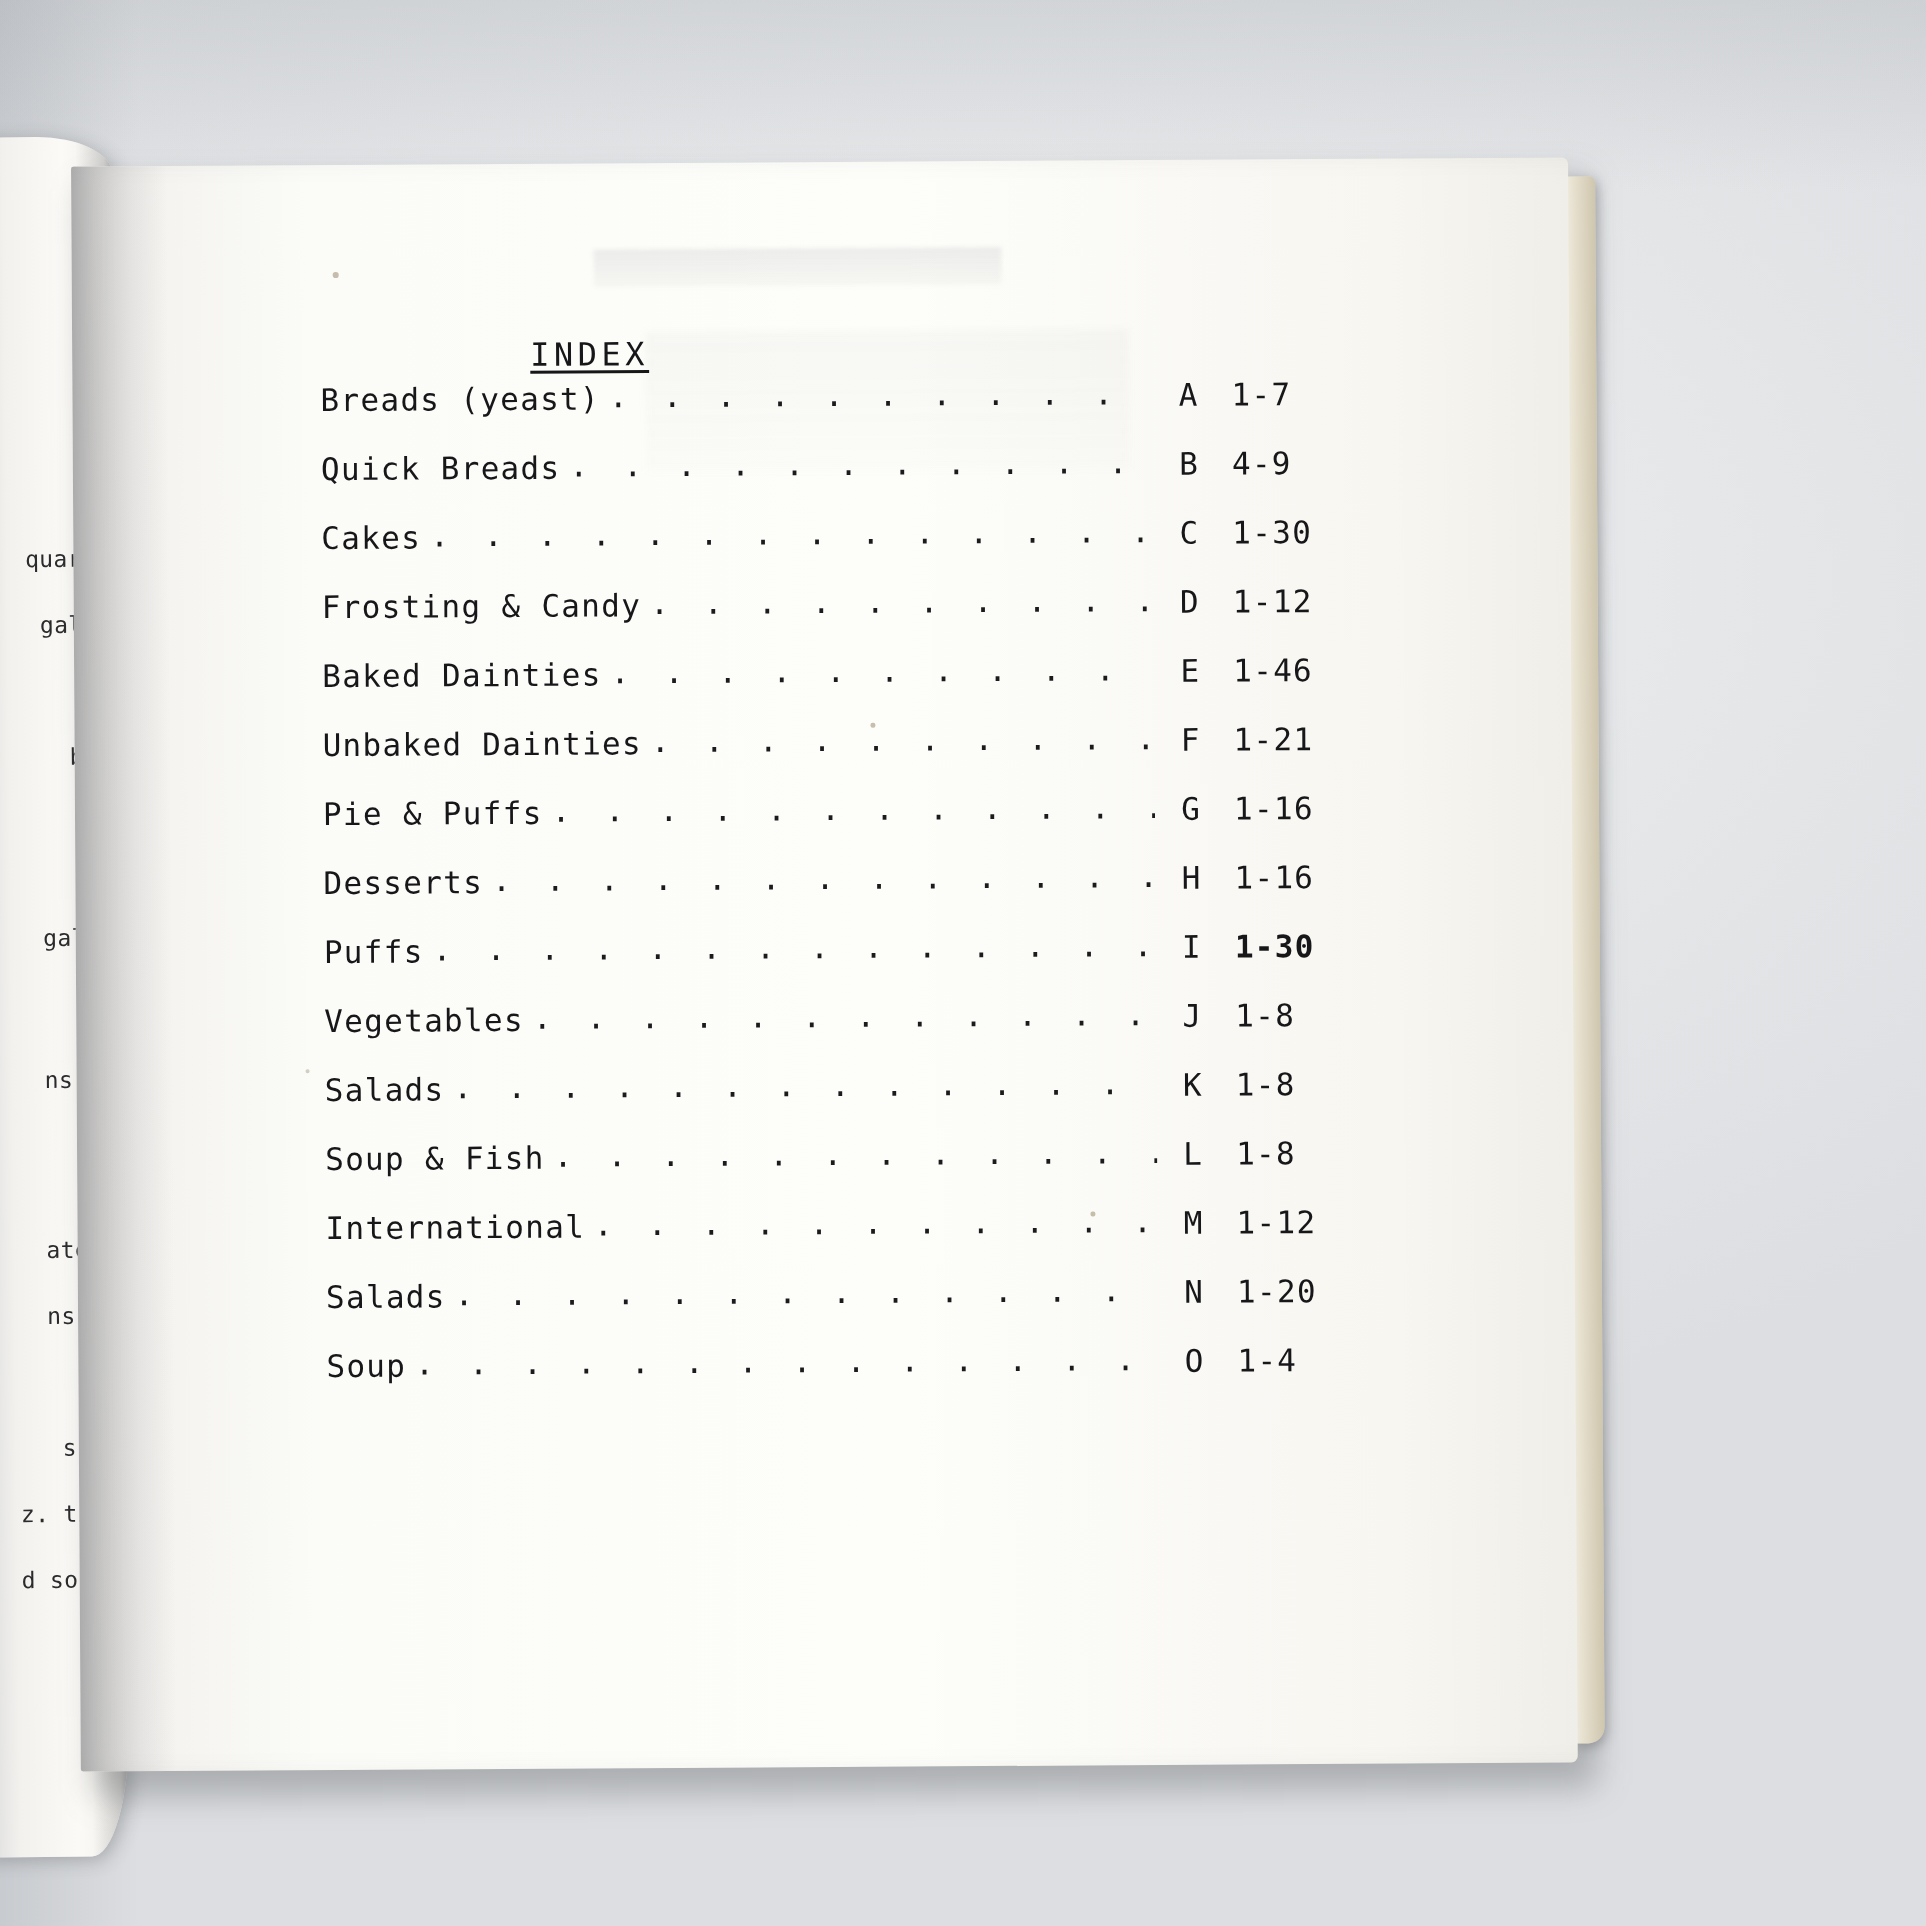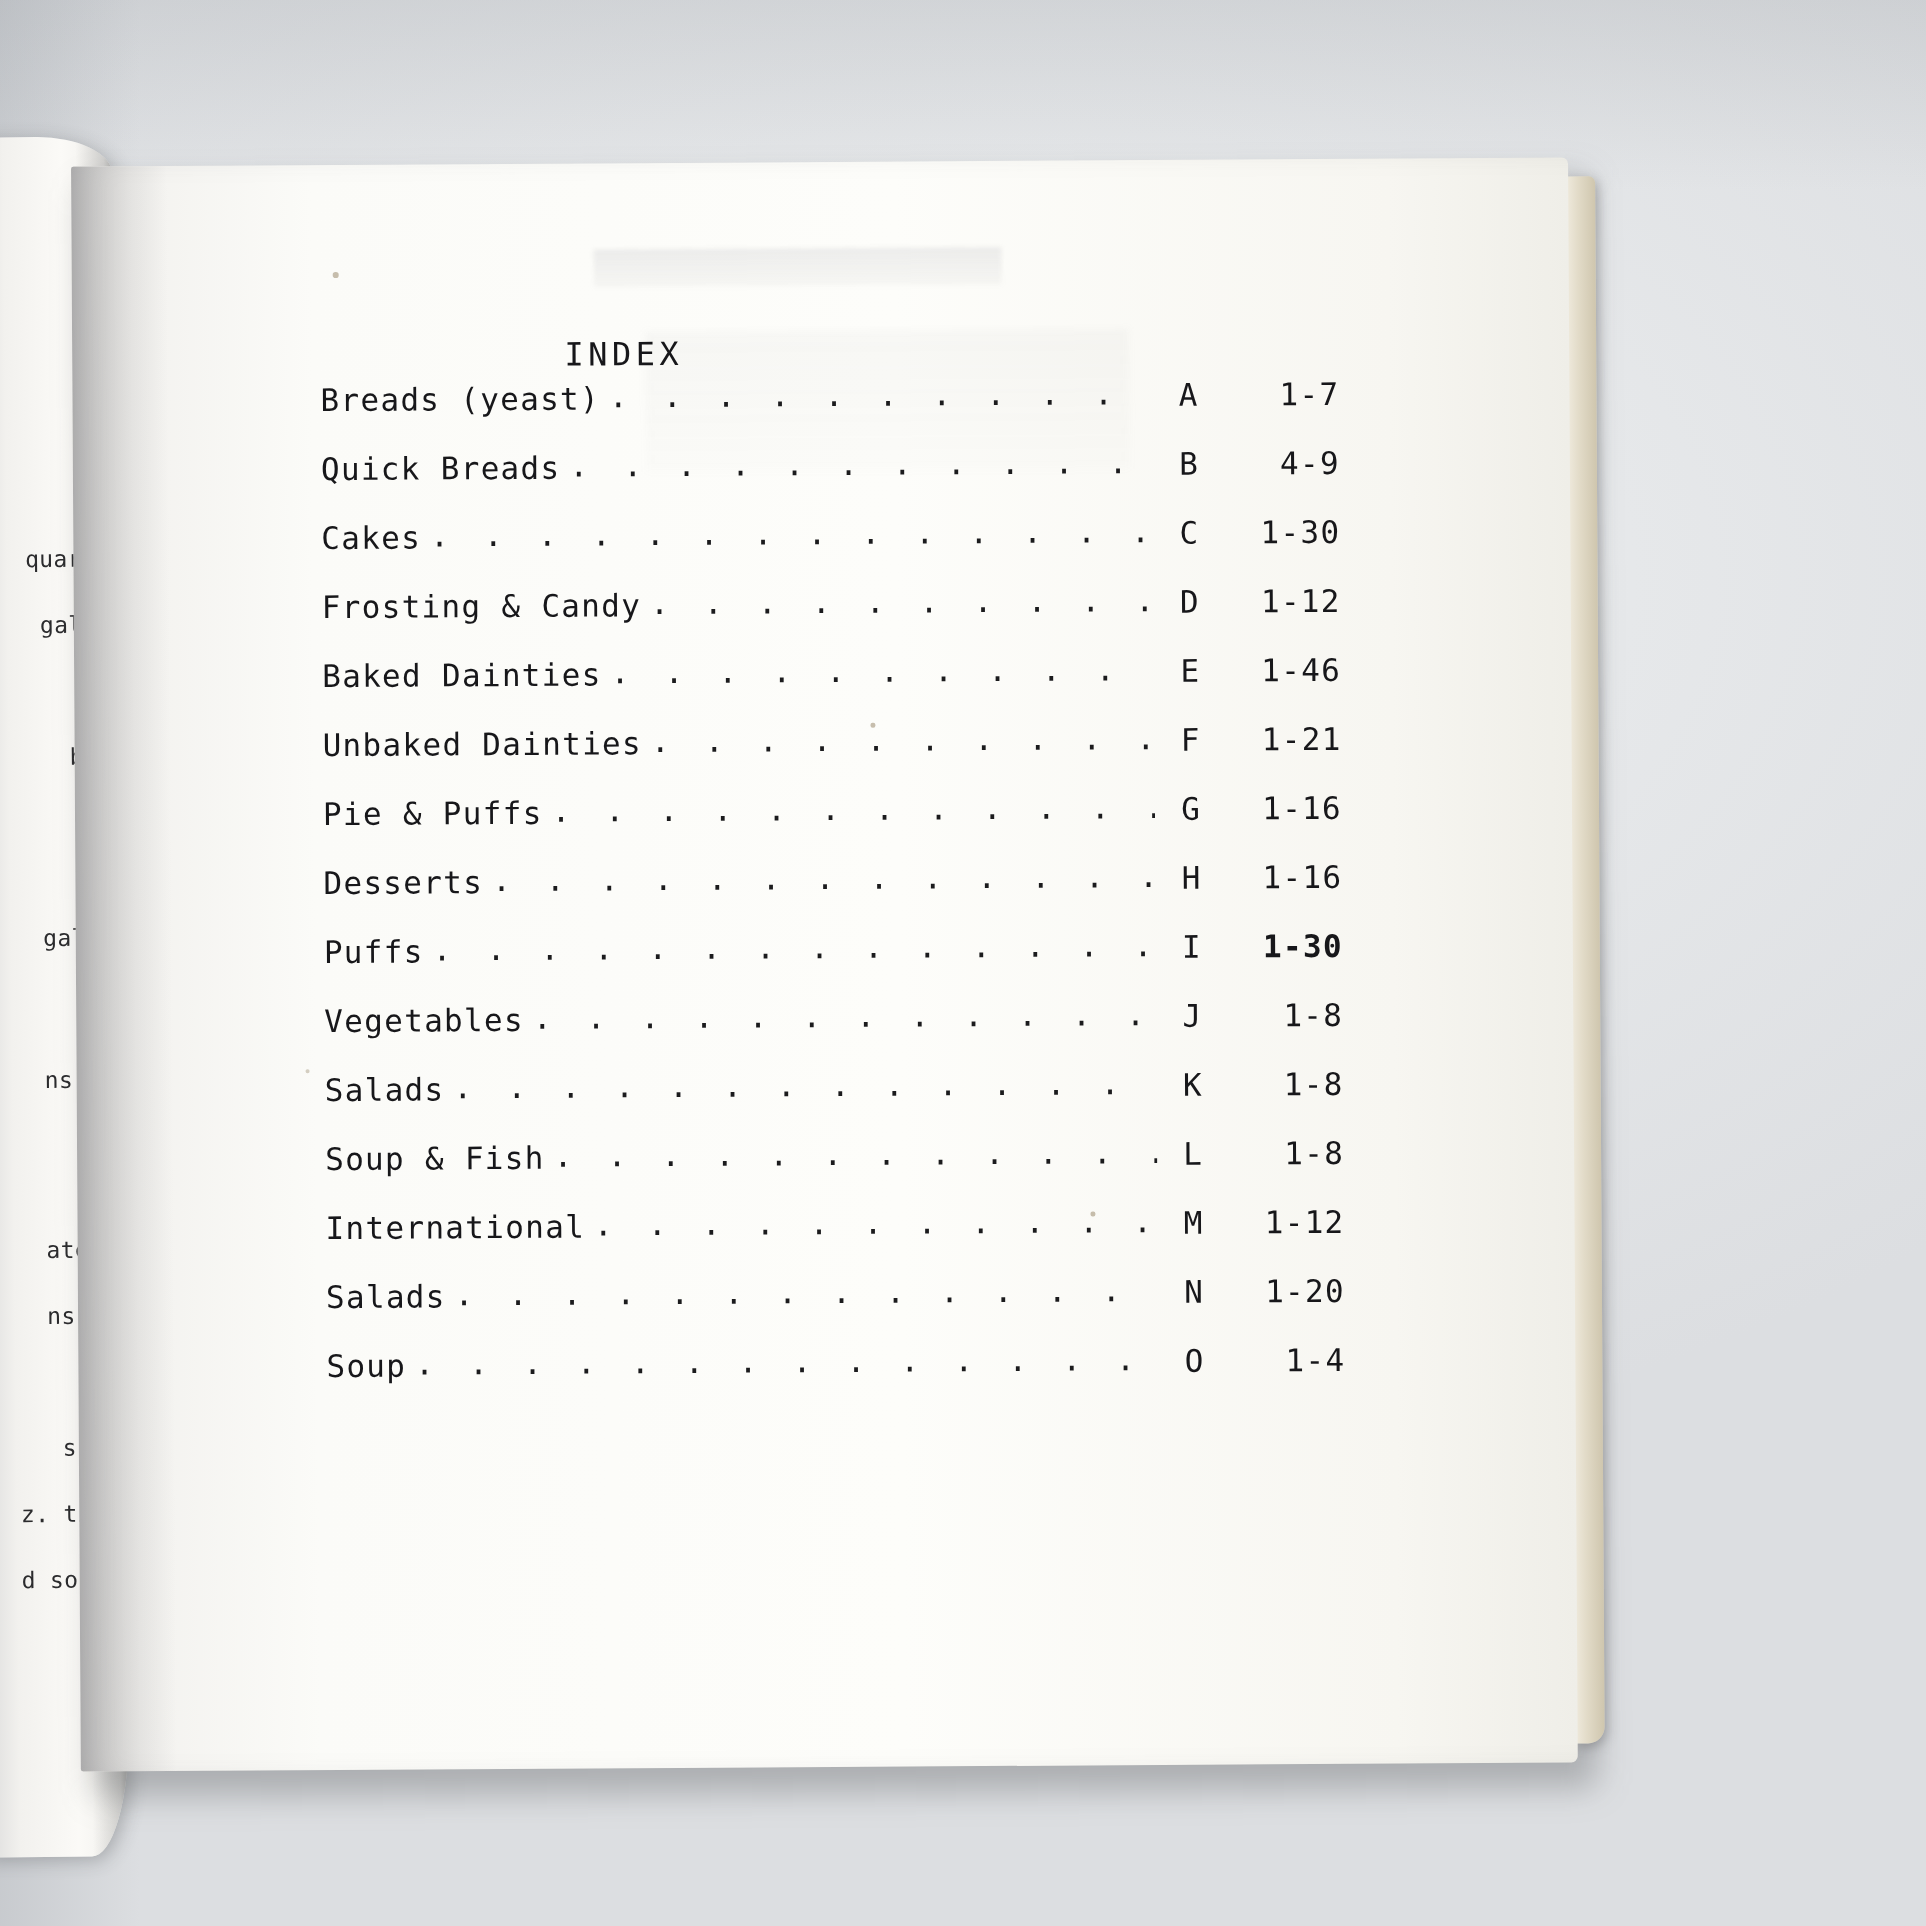--- a/index.html
+++ b/index.html
@@ -137,21 +137,22 @@
   #index-block {
     position: absolute;
     left: 248px;
     top: 172px;
     width: 1019px;
     color: #17171a;
   }
   #index-title {
     font-size: 32px;
     letter-spacing: 4.5px;
-    text-align: right;
+    text-align: left;
+    text-decoration: underline;
     text-underline-offset: 5.1px;
     margin: 0 0 10.2px 210px;
     width: 153px;
   }
   .index-row {
     display: flex;
     align-items: baseline;
     font-size: 31px;
     line-height: 1.0;
     height: 69px;
@@ -168,21 +169,21 @@
     color: #1b1b1d;
     position: relative;
     top: -2.5px;
   }
   .row-letter {
     flex: 0 0 55px;
     text-align: center;
   }
   .row-pages {
     flex: 0 0 108px;
-    text-align: right;
+    text-align: left;
     padding-left: 15.3px;
   }
   .bold-num { font-weight: bold; }
 </style>
 </head>
 <body>
 
 <div id="scene">
   <div class="backdrop-shadow-top"></div>
   <div class="backdrop-shadow-left"></div>

